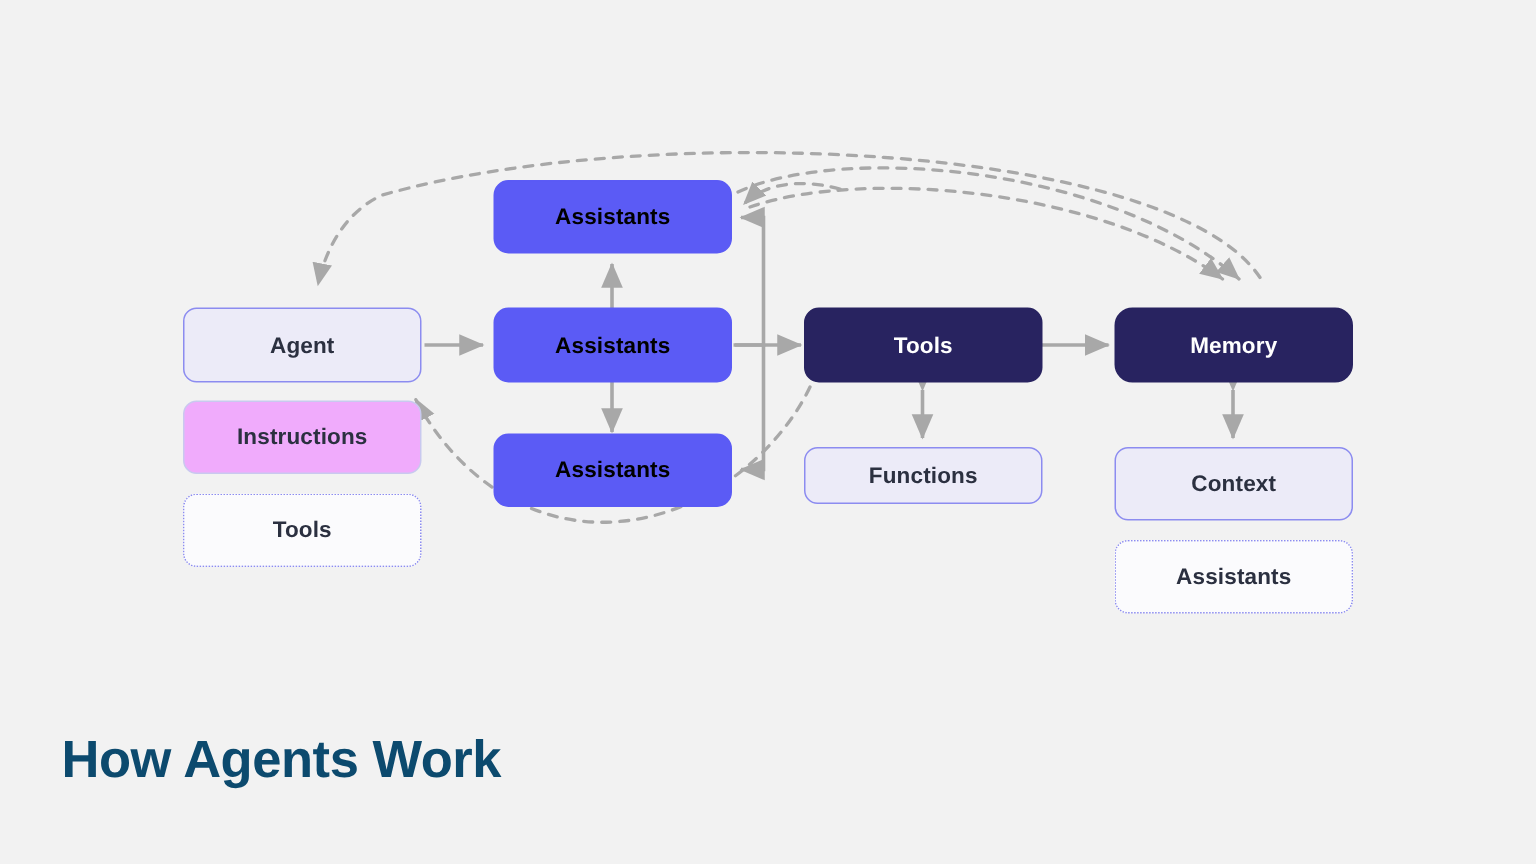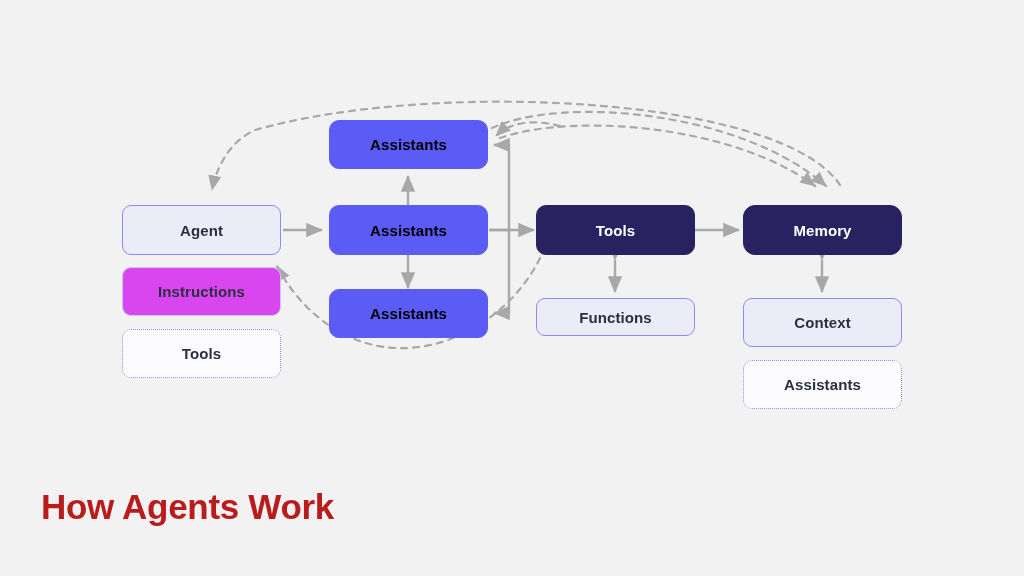--- a/index.html
+++ b/index.html
@@ -56,37 +56,37 @@
     color: #ffffff;
     border: 1px solid #282360;
     border-radius: 10px;
   }
   .v-tint {               
     background: #ecebf8;
     color: #2b3040;
     border: 1.6px solid #8c8cf0;
   }
   .v-light {              
-    background: #d946ef;
+    background: #f0abfc;
     color: #2b3040;
     border: 1.6px solid #c9c9ef;
   }
   .v-dotted {             
     background: #fbfbfd;
     color: #2b3040;
     border: 1.7px dotted #8c8cf0;
   }
 
   #title {
     position: absolute;
     left: 41px;
     top: 487px;
     font-size: 35px;
     font-weight: bold;
-    color: #b91c1c;
+    color: #0c4a6e;
     letter-spacing: -0.3px;
   }
 </style>
 </head>
 <body>
 
 <div id="canvas">
 
   <svg id="edges" viewBox="0 0 1024 576" width="1024" height="576">
     <defs>

